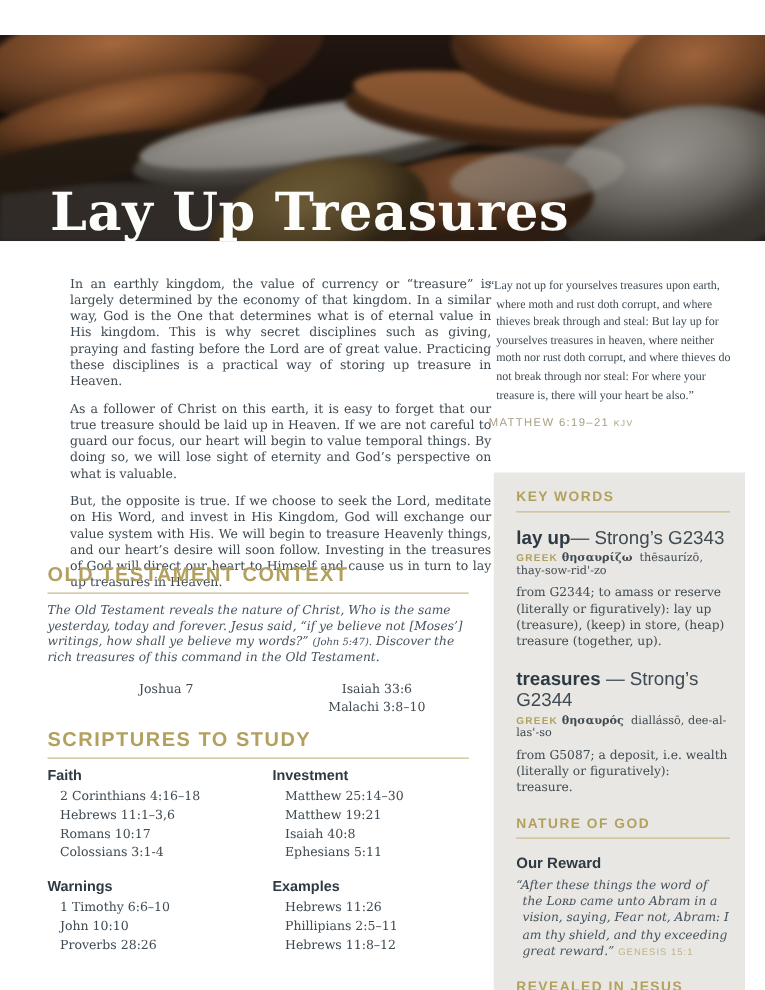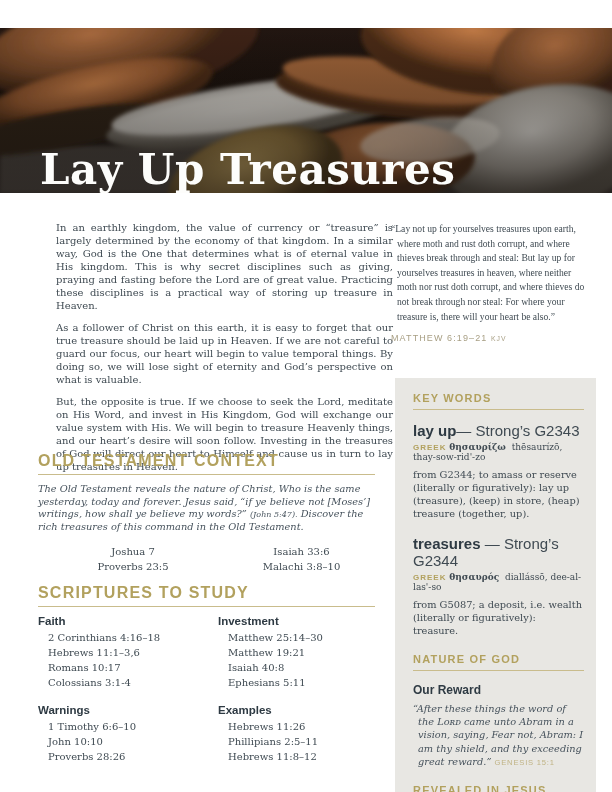--- a/index.html
+++ b/index.html
@@ -134,21 +134,20 @@
     </div>
   </div>
 
   <div class="ot section">
     <h2 class="sec-head">OLD TESTAMENT CONTEXT</h2>
     <p class="note"><span>The Old Testament reveals the nature of Christ, Who is the same yesterday, today and forever. Jesus said, “if ye believe not [Moses’] writings, how shall ye believe my words?” </span><span class="small-ref">(John 5:47).</span><span>  Discover the rich treasures of this command in the Old Testament.</span></p>
     <div class="ref-cols">
       <div class="ref-col">
         <ul class="ref-list">
           <li>Joshua 7</li>
-          <li>Proverbs 23:5</li>
         </ul>
       </div>
       <div class="ref-col">
         <ul class="ref-list">
           <li>Isaiah 33:6</li>
           <li>Malachi 3:8–10</li>
         </ul>
       </div>
     </div>
   </div>

